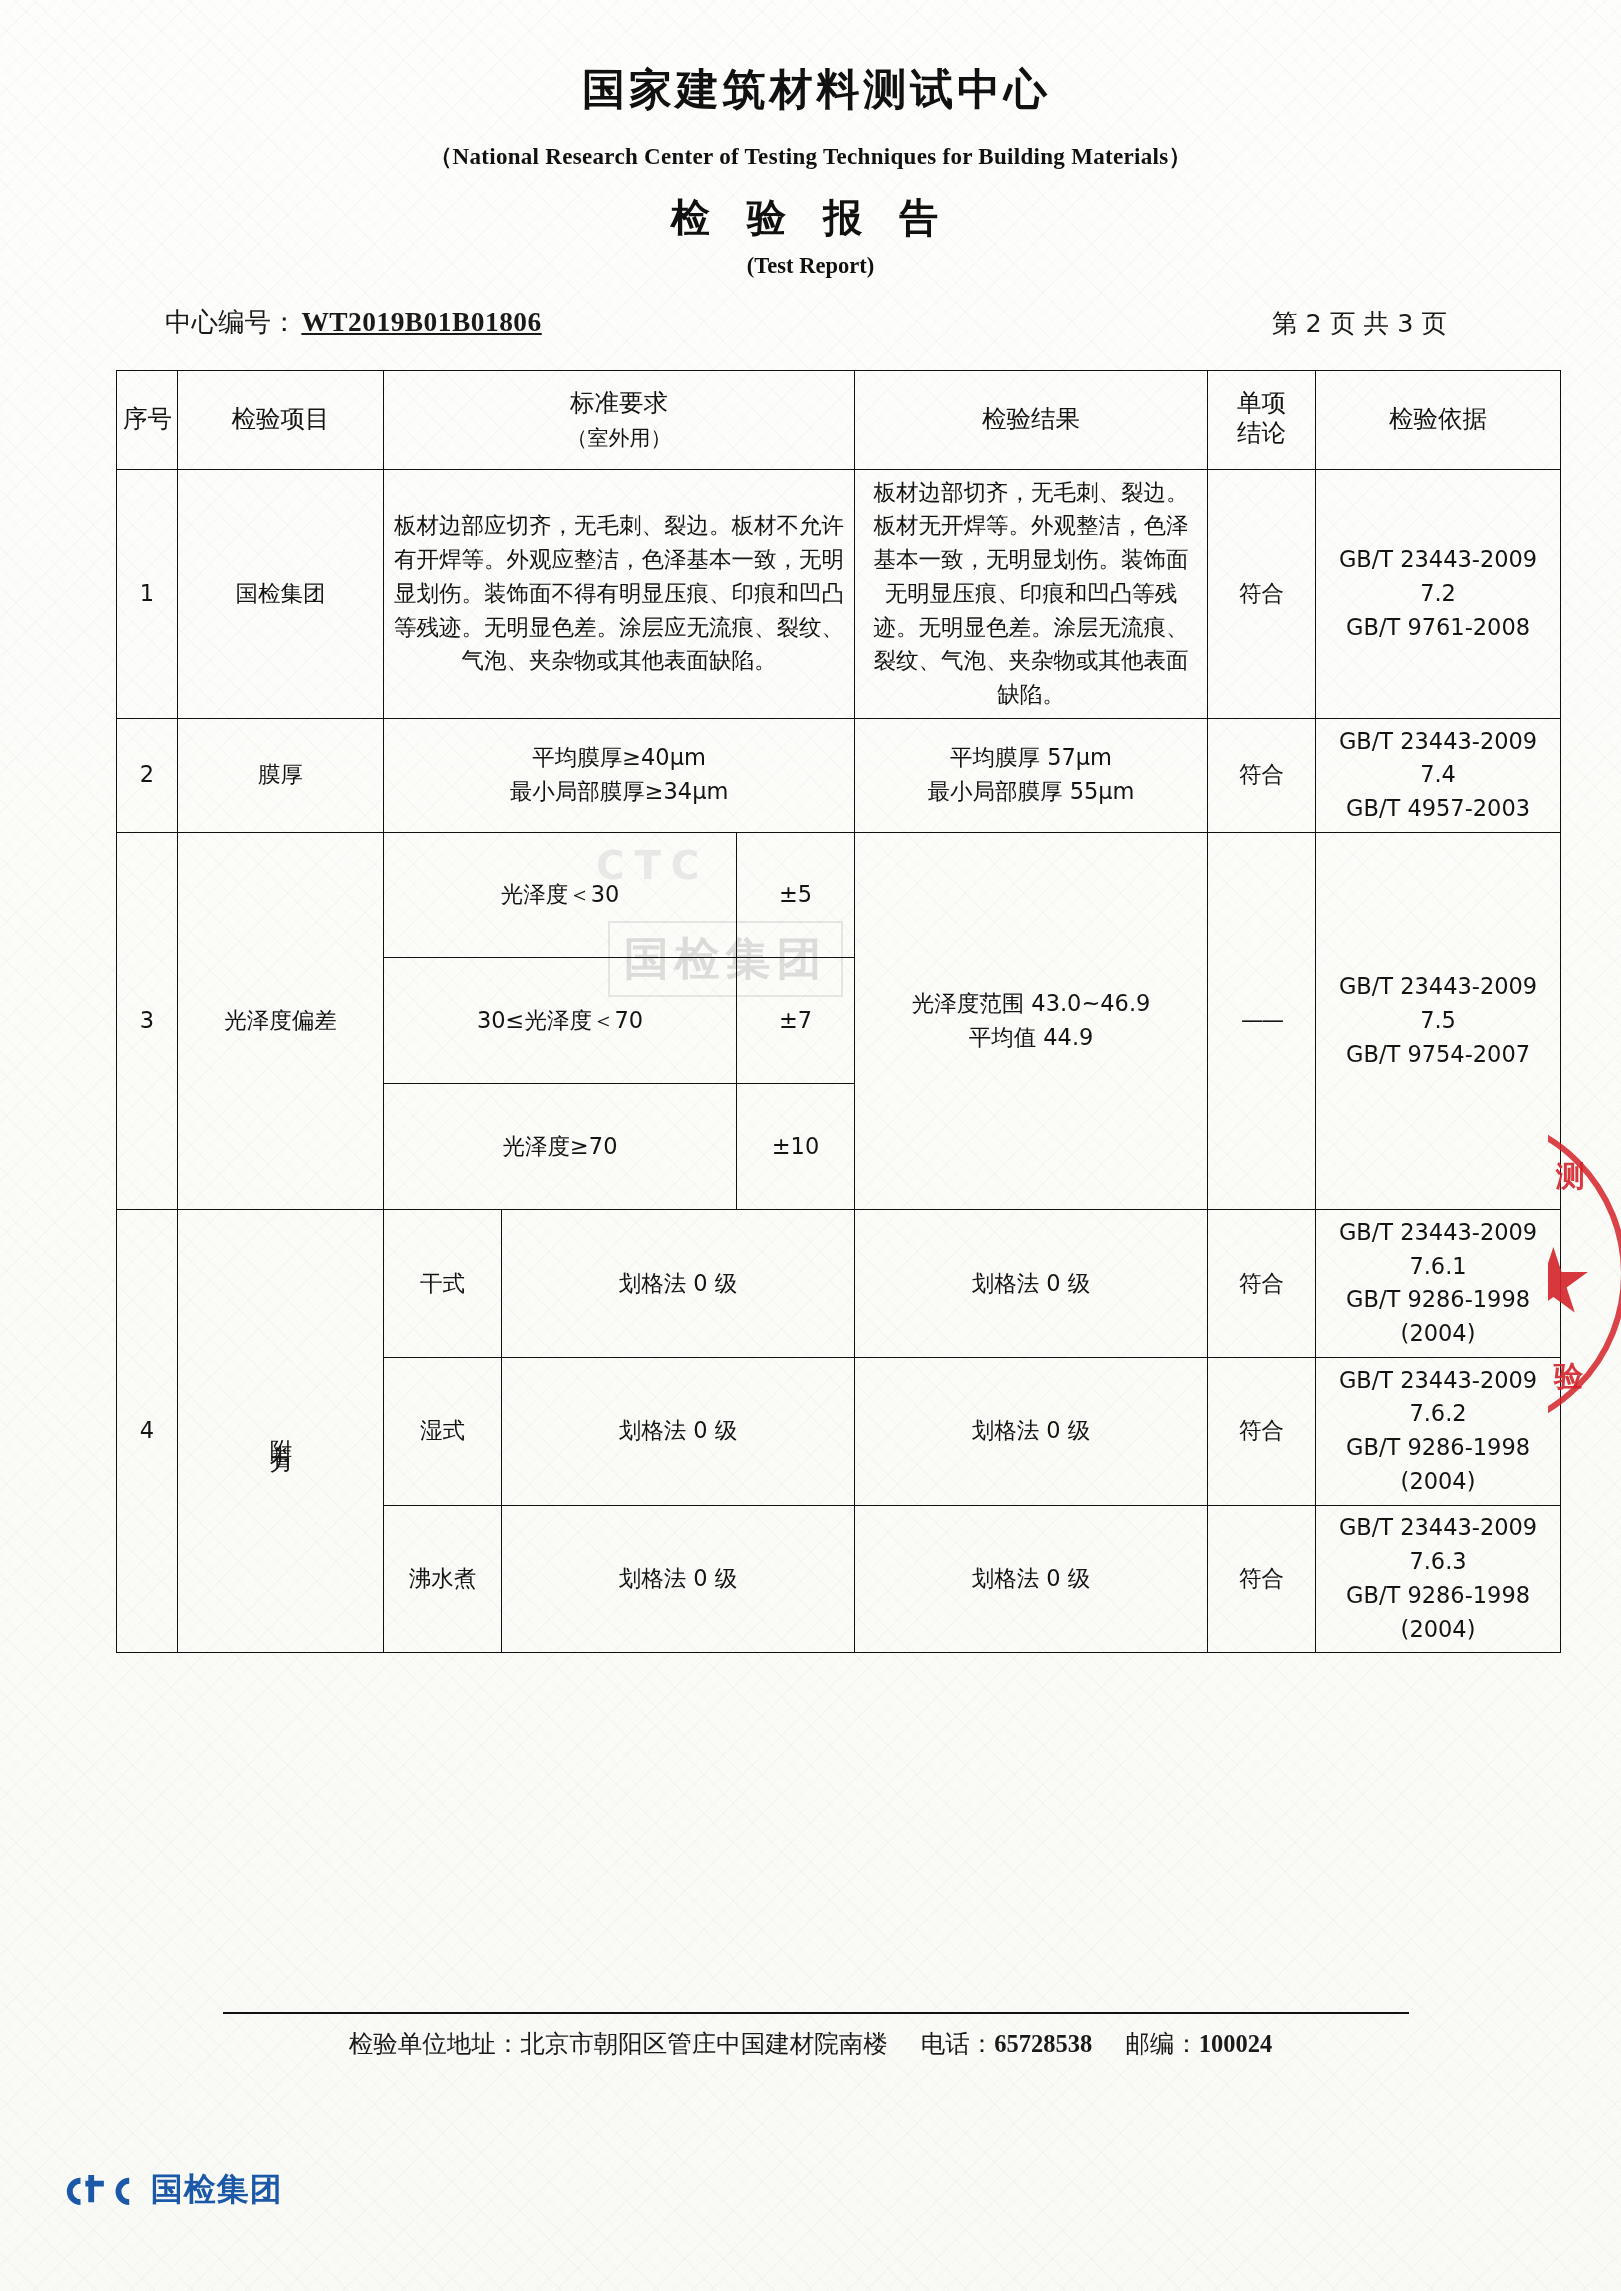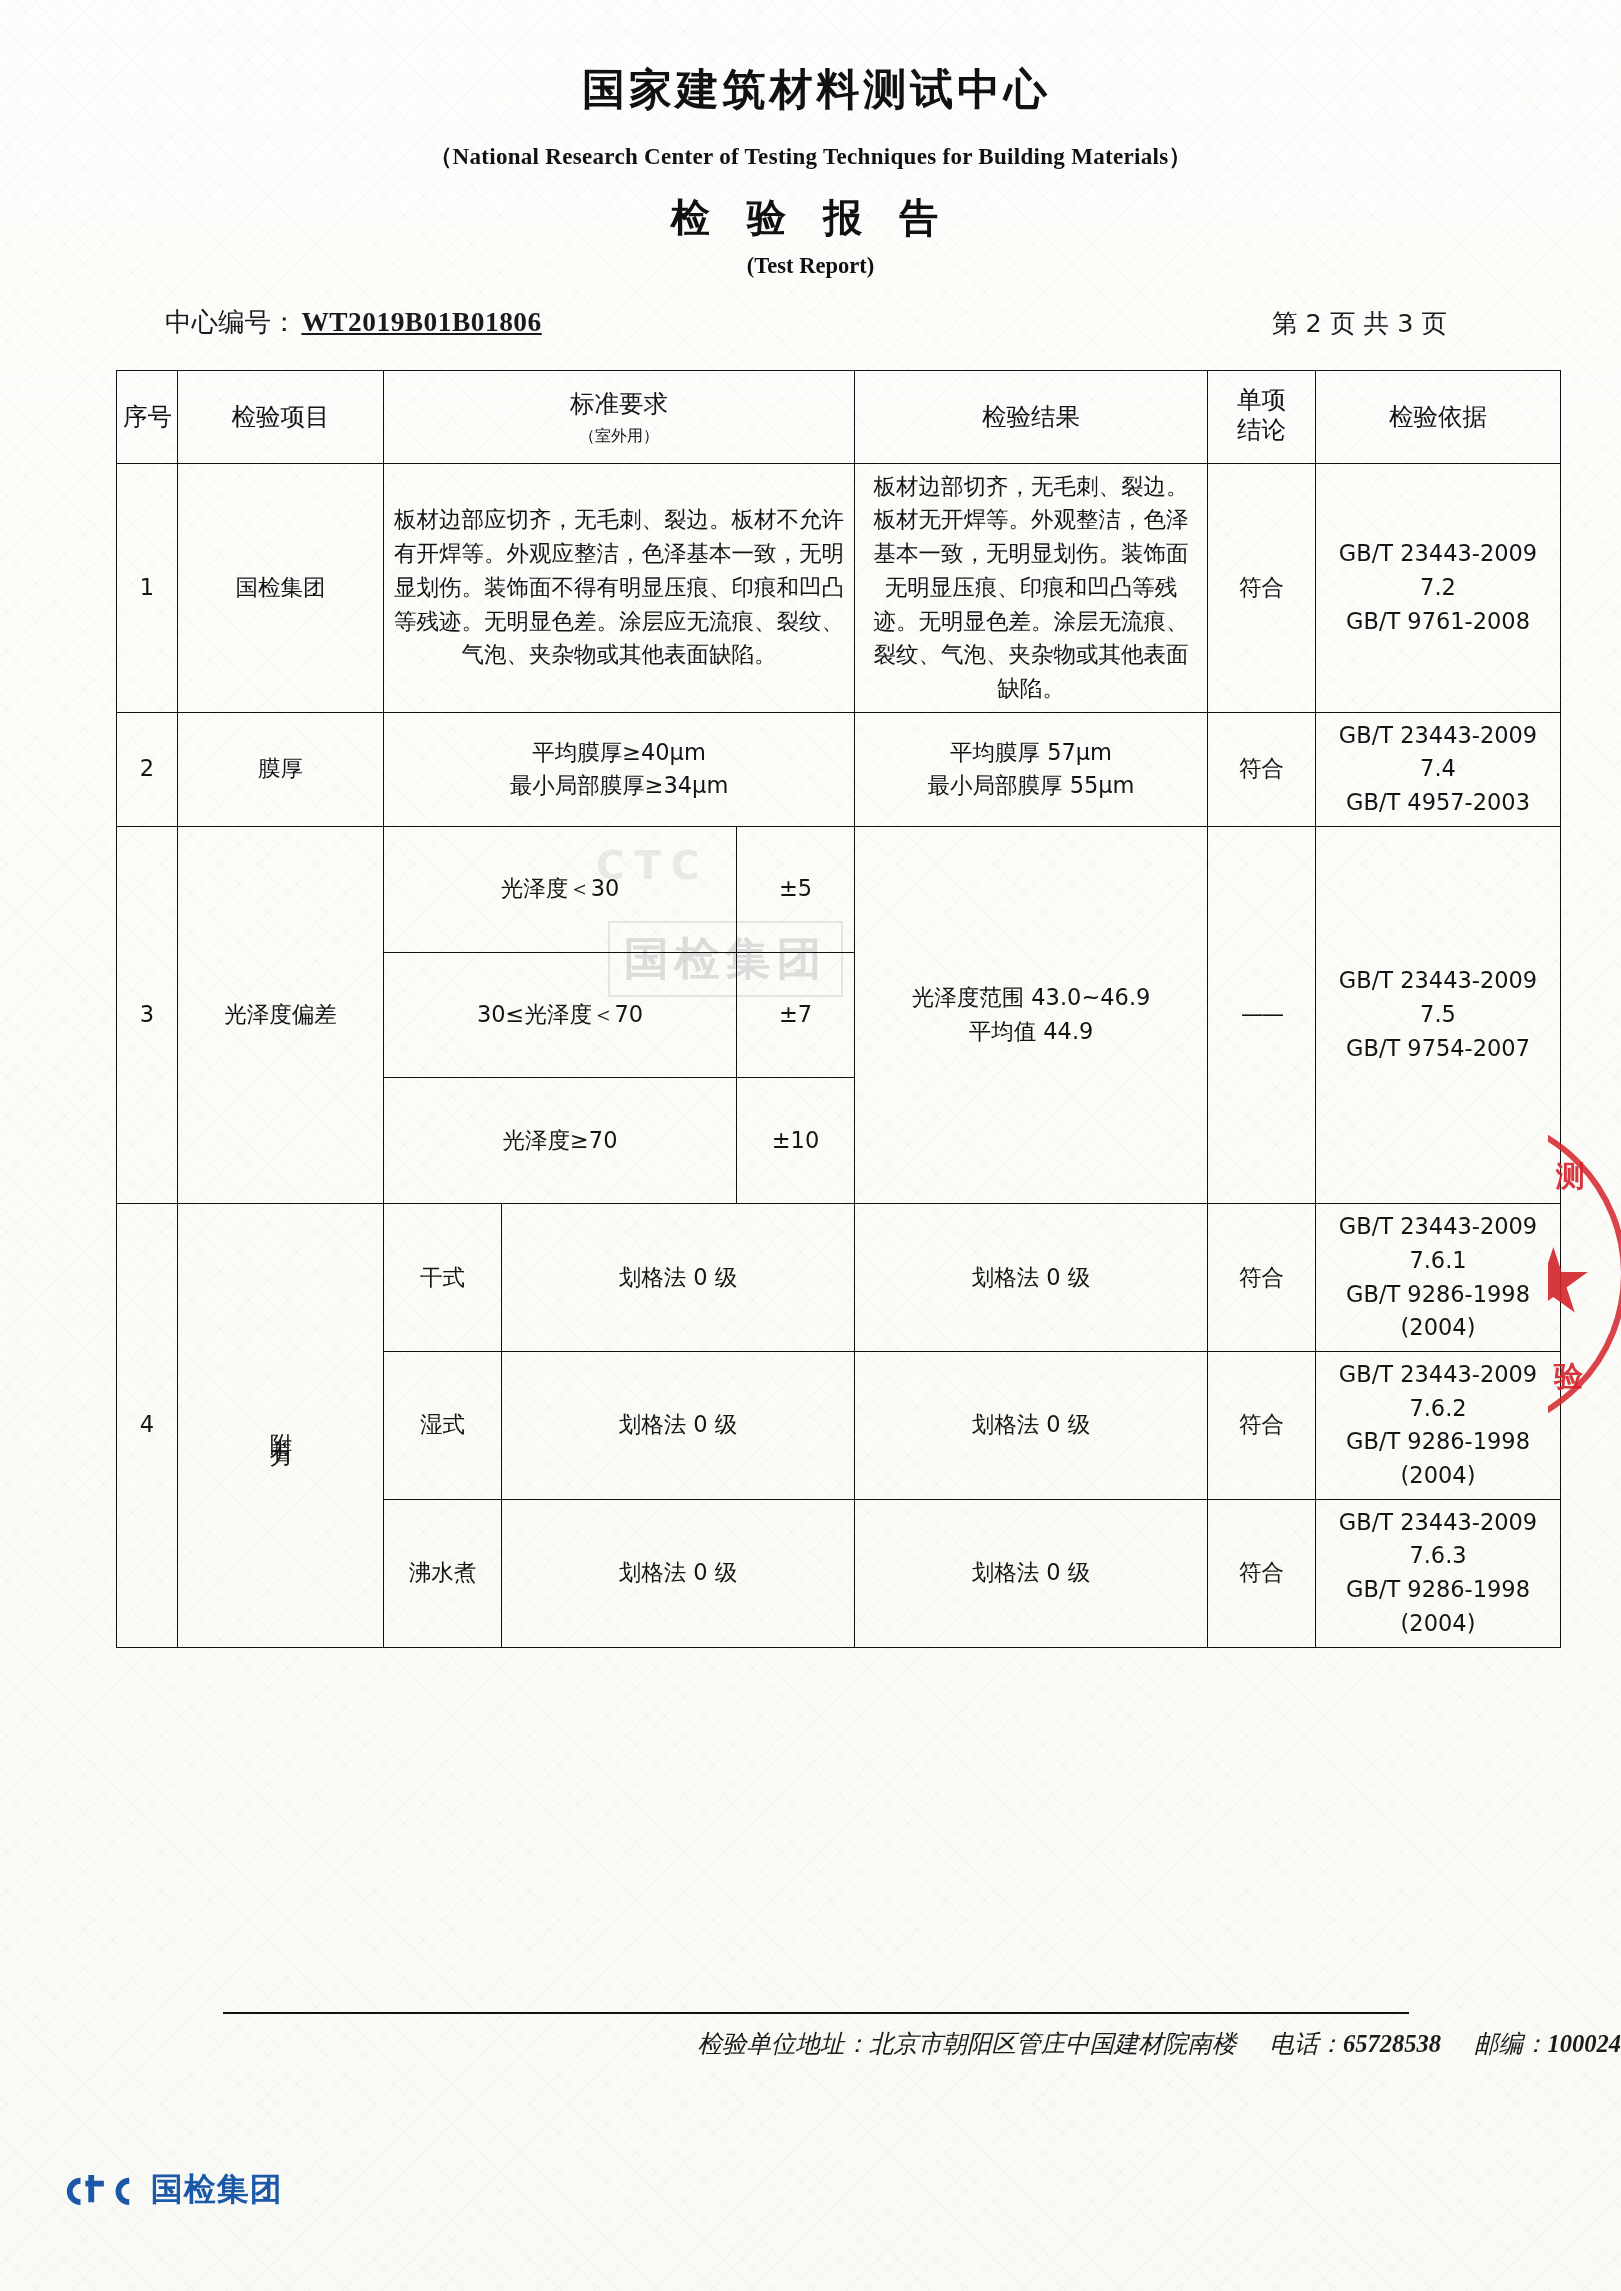--- a/index.html
+++ b/index.html
@@ -120,21 +120,21 @@
     font-size: 22.5px;
     line-height: 1.5;
     color: #141414;
   }
   table.report th {
     font-weight: normal;
     font-size: 24.5px;
     padding: 13.7px 5.9px;
   }
   .th-sub {
-    font-size: 16px;
+    font-size: 21px;
     display: block;
     margin-top: 2px;
   }
   .col-no      { width: 61px; }
   .col-item    { width: 206px; }
   .col-res     { width: 353px; }
   .col-concl   { width: 108px; }
   .col-basis   { width: 245px; }
 
   .cell-left {
@@ -164,25 +164,24 @@
     left: 223px;
     top: 2012px;
     width: 1186px;
     border-top: 2px solid #111;
   }
   .footer-txt {
     position: absolute;
     left: 0;
     top: 2027px;
     width: 1621px;
-    text-align: right;
+    text-align: center;
     font-family: "DejaVu Sans", sans-serif;
     font-size: 24.5px;
     white-space: nowrap;
-    font-style: italic;
   }
   .footer-txt b { font-family: "Liberation Serif", serif; font-weight: bold; }
   .footer-gap { display: inline-block; width: 33px; }
 
   
   .logo {
     position: absolute;
     left: 61px;
     top: 2168px;
     display: flex;

